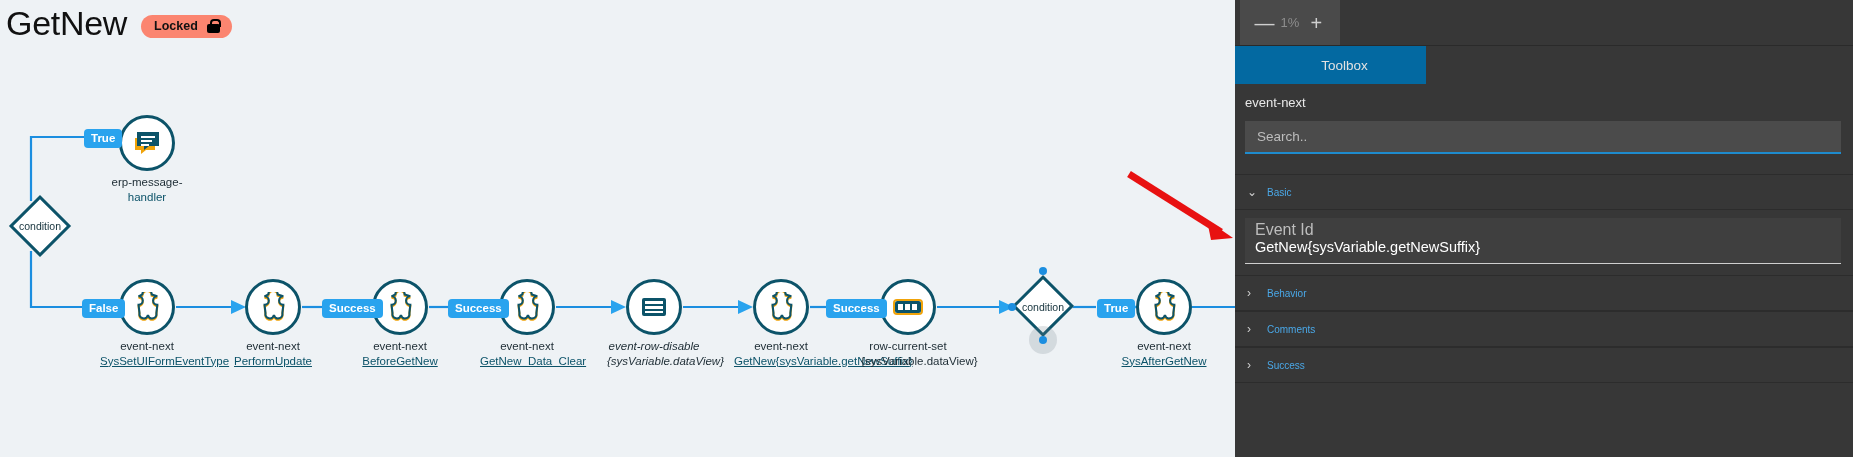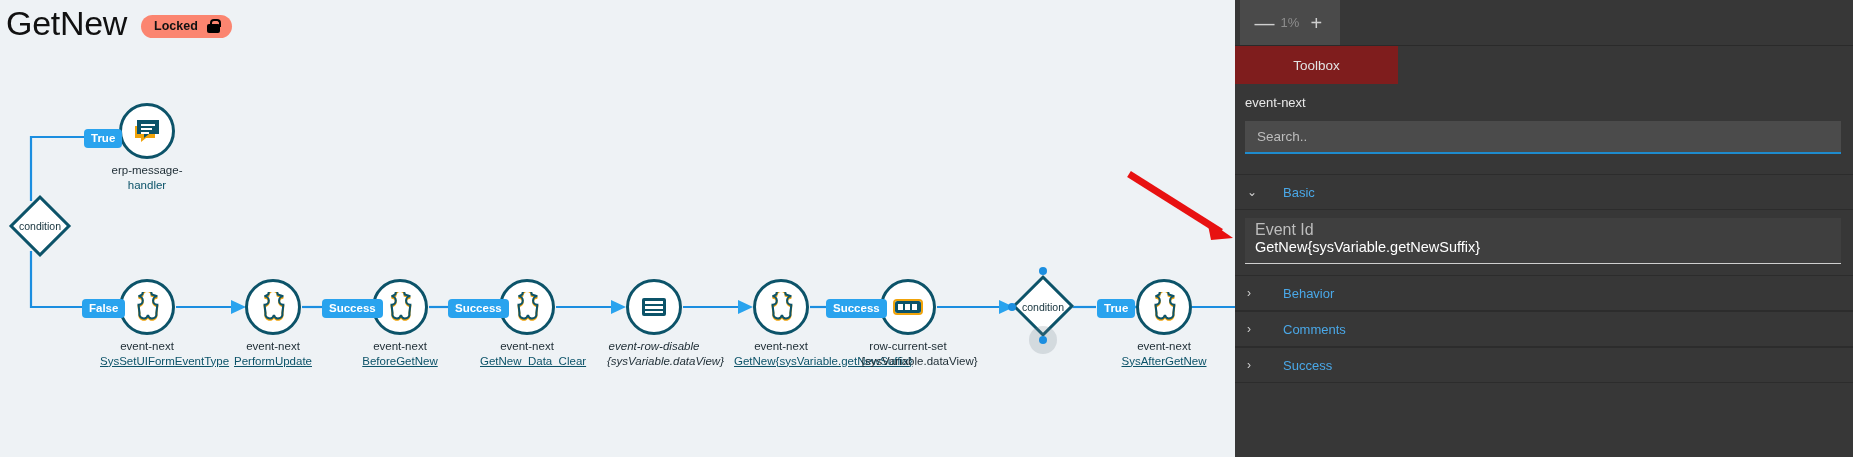--- a/index.html
+++ b/index.html
@@ -92,21 +92,21 @@
     width:18px;text-align:center;user-select:none;
   }
   .zval{color:#8d8d8d;font-size:13px;}
   .panel-divider{position:absolute;left:0;top:45px;width:100%;height:1px;background:#2a2a2a;}
 
   .tabs{position:absolute;left:0;top:46px;width:100%;height:38px;display:flex;}
   .tab{
     flex:0 0 163px;height:38px;display:flex;align-items:center;justify-content:center;
     font-size:13.5px;color:#e2e2e2;cursor:pointer;background:#373737;
   }
-  .tab.active{background:#7f1d1d;}
+  .tab.active{background:#0369a1;padding-left:28px;}
   .tab.wide{flex:0 0 180px;}
 
   .ctx-title{position:absolute;left:10px;top:95px;font-size:13px;color:#e8e8e8;}
 
   .searchbox{
     position:absolute;left:10px;top:121px;width:596px;height:33px;
     background:#4b4b4b;border-bottom:2px solid #1e8bcd;box-sizing:border-box;
     display:flex;align-items:center;padding:5px 10px;
   }
   .searchbox input{
@@ -115,21 +115,21 @@
   }
   .searchbox input::placeholder{color:#bdbdbd;}
 
   .sec{position:absolute;left:0;width:100%;box-sizing:border-box;}
   .sec-head{
     height:34px;display:flex;align-items:center;gap:10px;padding-left:12px;
     border-top:1px solid #2c2c2c;border-bottom:1px solid #2c2c2c;
     cursor:pointer;
   }
   .sec-head .chev{color:#cfcfcf;font-size:12px;width:10px;display:inline-block;}
-  .sec-head .nm{color:#4aa8e8;font-size:13px;margin-left:16px;}
+  .sec-head .nm{color:#4aa8e8;font-size:10px;}
 
   .field{
     position:absolute;left:10px;width:596px;height:46px;background:#3f3f3f;
     border-bottom:1px solid #cfcfcf;box-sizing:border-box;padding:4px 10px 0;
   }
   .field .flab{font-size:16px;color:#bdbdbd;line-height:15px;}
   .field .fval{font-size:14.5px;color:#ffffff;line-height:20px;}
 </style>
 </head>
 <body>
@@ -186,21 +186,21 @@
 
       <path d="M1192,307 L1235,307"></path>
     </g>
   </svg>
 
   <div class="diamond-wrap" style="left:9px;top:204px;width:62px;height:44px;">
     <div class="diamond" style="position:absolute;left:9px;top:0;"></div>
     <div class="diamond-label">condition</div>
   </div>
 
-  <div class="node" style="left:119px;top:103px;width:56px;">
+  <div class="node" style="left:119px;top:115px;width:56px;">
     <div class="circle">
       <svg class="ico" width="30" height="28" viewBox="0 0 30 28">
         <path d="M3 9 h20 v12 h-9 l-5 4 v-4 h-6 z" fill="#f0a30a"></path>
         <path d="M5 3 h22 v14 h-10 l-5 4 v-4 h-7 z" fill="#0c5369"></path>
         <rect x="9" y="7" width="14" height="2" fill="#fff"></rect>
         <rect x="9" y="11" width="11" height="2" fill="#fff"></rect>
         <rect x="9" y="15" width="8" height="2" fill="#fff"></rect>
       </svg>
     </div>
     <div class="node-caption">

